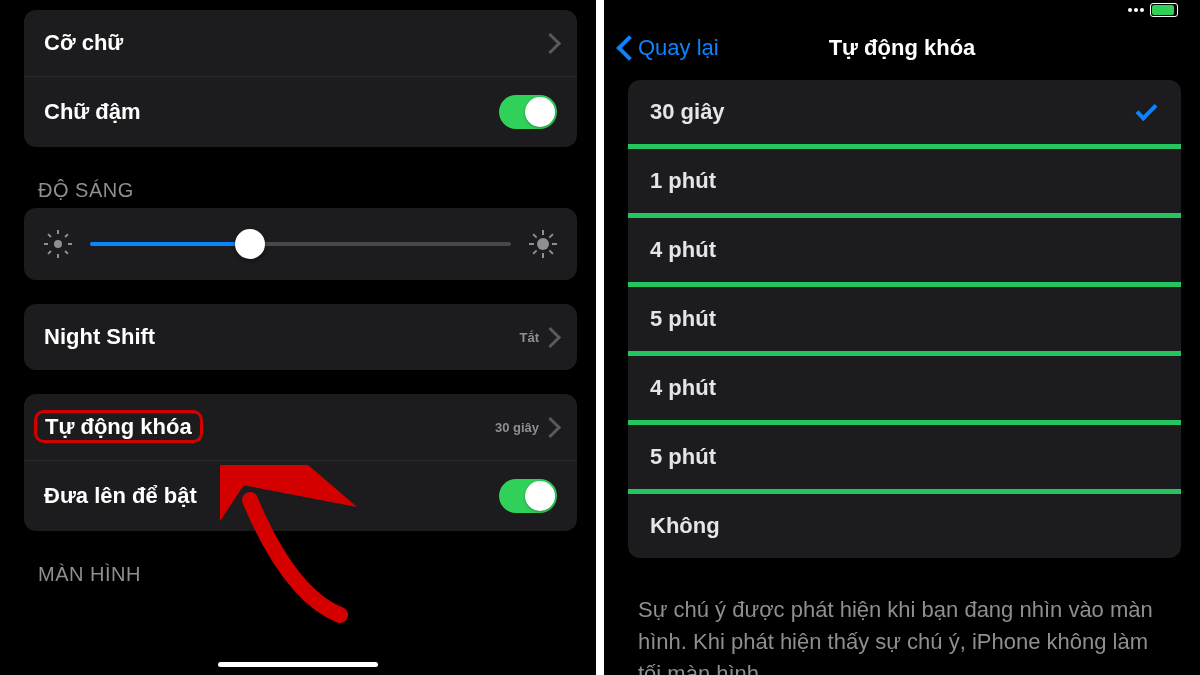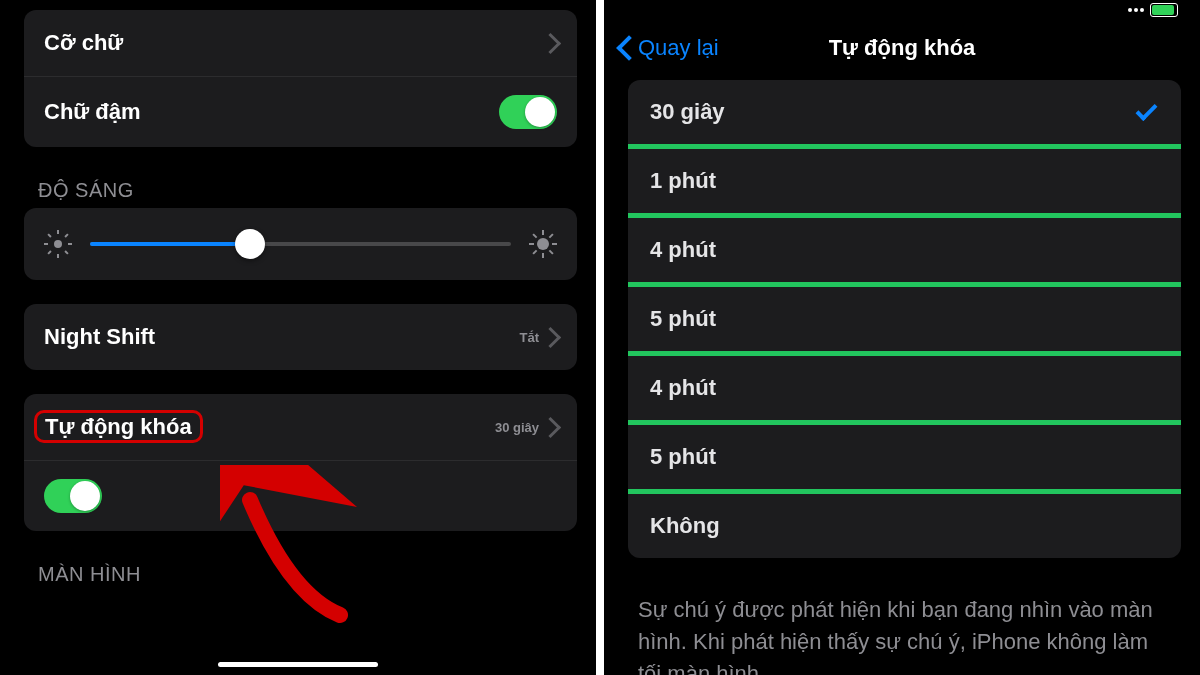--- a/index.html
+++ b/index.html
@@ -329,20 +329,21 @@
 
   <div class="group">
     <div class="cell">
       <span class="label">
         <span class="highlight">Tự động khóa</span>
       </span>
       <span class="value">30 giây</span>
       <span class="chev"></span>
     </div>
     <div class="cell">
+      <span class="label">Đưa lên để bật</span>
       <span class="toggle"></span>
     </div>
   </div>
 
   <div class="section-header">MÀN HÌNH</div>
 
   <svg class="arrow" viewBox="0 0 150 160">
     <defs>
       <marker id="ah" markerWidth="12" markerHeight="12" refX="3" refY="6" orient="auto">
         <path d="M0,0 L12,6 L0,12 L4,6 Z" fill="#d40000"></path>

